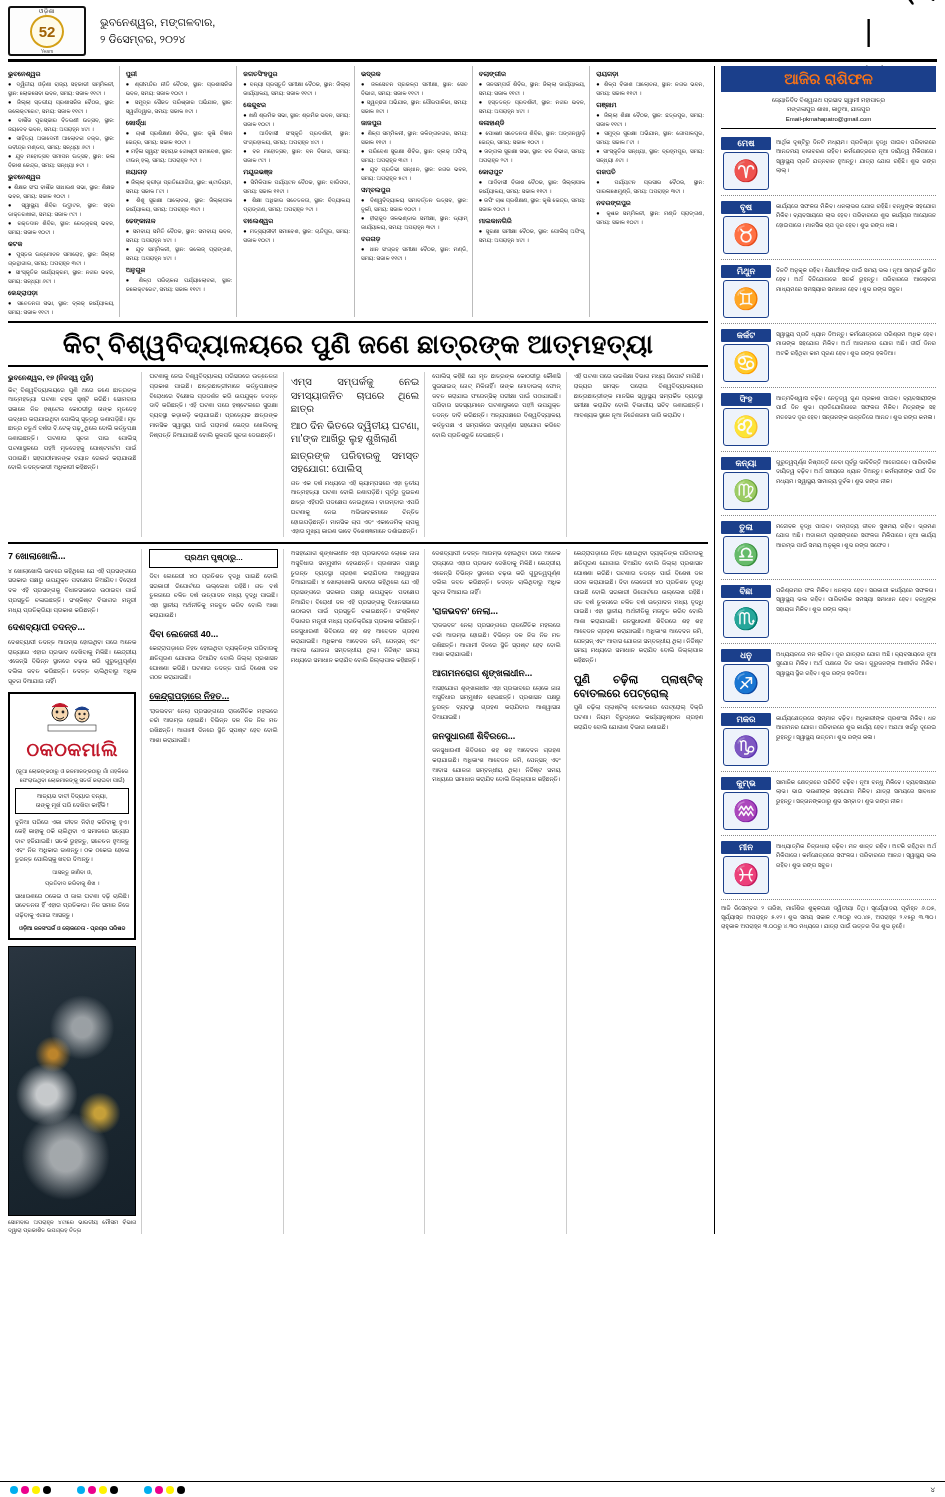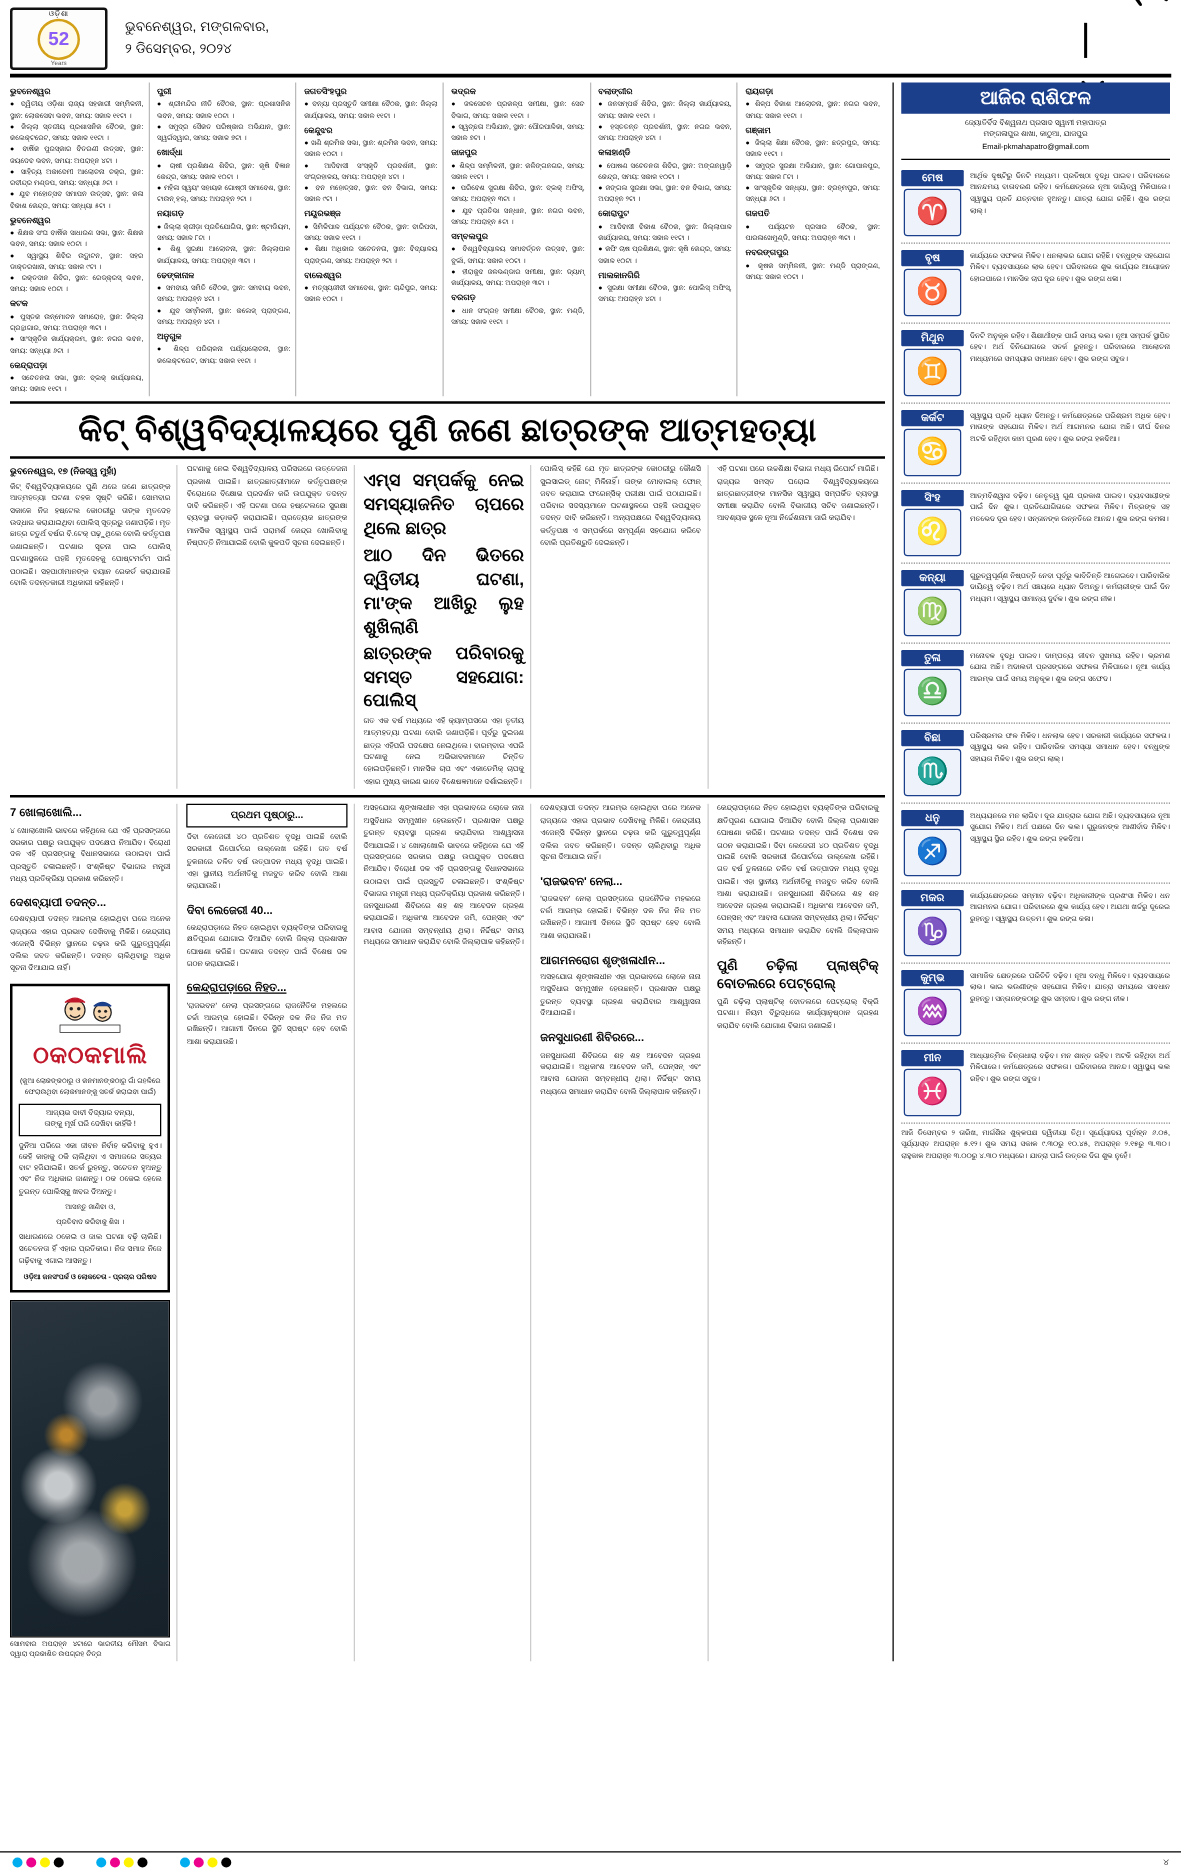--- a/index.html
+++ b/index.html
@@ -35,21 +35,21 @@
     display: flex; flex-direction: column;
     align-items: center; justify-content: center;
     margin-right: 14px;
     position: relative;
   }
   .logo-badge .ring {
     width: 34px; height: 34px; border-radius: 50%;
     border: 2px solid #d4a017;
     background: #fffbe8;
     display: flex; align-items: center; justify-content: center;
-    font-size: 15px; font-weight: bold; color: #8b5cf6;
+    font-size: 15px; font-weight: bold; color: #a16207;
   }
   .logo-badge .top-txt { font-size: 6px; letter-spacing: .5px; }
   .logo-badge .bot-txt { font-size: 5px; color: #555; }
   .mast-place { font-size: 11px; line-height: 1.5; }
   .mast-right {
     margin-left: auto;
     font-size: 30px;
     font-weight: bold;
     letter-spacing: 1px;
     display: flex; align-items: baseline; gap: 10px; flex-direction: column;
@@ -69,21 +69,21 @@
     border-bottom: 2px solid #000;
     text-align: center;
     padding: 2px 0;
     font-size: 17px;
     font-weight: bold;
     margin-bottom: 4px;
     background: #fff;
   }
   .sec-bar.dark {
     background: #1b3f8b;
-    color: #ffffff;
+    color: #f97316;
     border: none;
     padding: 4px 0;
     font-size: 15px;
   }
   
   .events {
     display: flex;
     gap: 6px;
     border-bottom: 2px solid #000;
     padding-bottom: 4px;
@@ -126,22 +126,22 @@
     width: 20%;
     font-size: 6px;
     line-height: 1.62;
     text-align: justify;
     border-right: 1px solid #ccc;
     padding-right: 5px;
   }
   .st-col:last-child { border-right: none; }
   .dateline { font-weight: bold; font-size: 7px; display:block; margin-bottom: 2px; }
   .subhead {
-    font-weight: bold;
-    font-size: 14px;
+    font-weight: normal;
+    font-size: 10px;
     line-height: 1.35;
     margin: 3px 0 3px;
     display: block;
   }
   .bullet-line { display: block; margin-bottom: 3px; }
   
   .lower { display: flex; gap: 7px; margin-top: 5px; }
   .lw-col {
     width: 20%;
     font-size: 6px;

